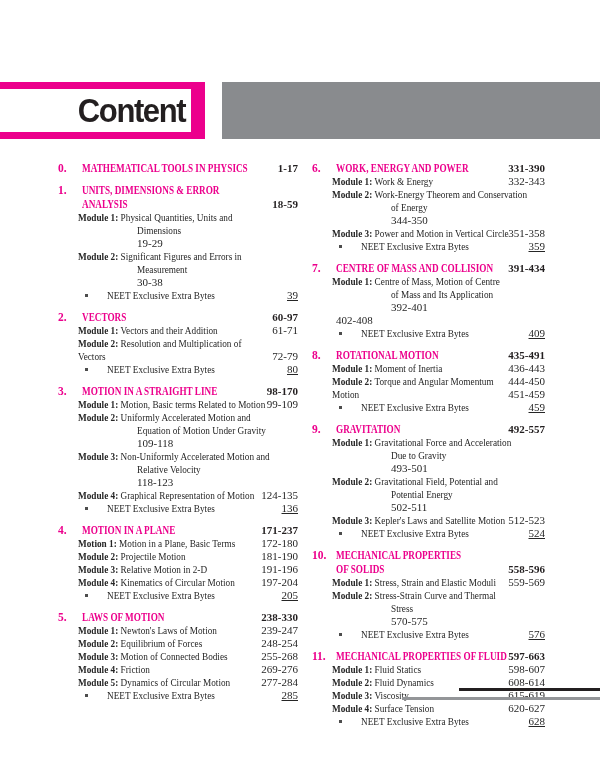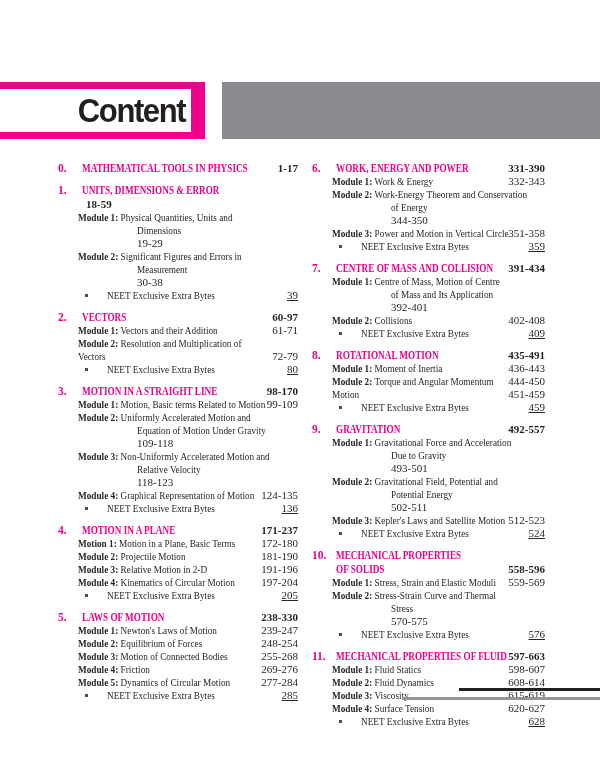--- a/index.html
+++ b/index.html
@@ -56,20 +56,21 @@
             <span class="ch-pages">1-17</span>
           </div>
         </section>
         <section class="chapter">
           <div class="t-row">
             <span class="ch-num">1.</span>
             <span class="ch-title"><i class="cxt">UNITS, DIMENSIONS &amp; ERROR</i></span>
           </div>
           <div class="t-row">
             <span class="ch-num"></span>
+            <span class="ch-title"><i class="cxt">ANALYSIS</i></span>
             <span class="ch-pages">18-59</span>
           </div>
           <div class="m-row">
             <span class="m-text"><i class="cx"><b>Module 1:</b> Physical Quantities, Units and</i></span>
           </div>
           <div class="m-row hang">
             <span class="m-text"><i class="cx">Dimensions</i></span>
             <span class="m-pages">19-29</span>
           </div>
           <div class="m-row">
@@ -238,21 +239,20 @@
             <span class="ch-pages">391-434</span>
           </div>
           <div class="m-row">
             <span class="m-text"><i class="cx"><b>Module 1:</b> Centre of Mass, Motion of Centre</i></span>
           </div>
           <div class="m-row hang">
             <span class="m-text"><i class="cx">of Mass and Its Application</i></span>
             <span class="m-pages">392-401</span>
           </div>
           <div class="m-row">
-            <span class="m-text"><i class="cx"><b>Module 2:</b> Collisions</i></span>
             <span class="m-pages">402-408</span>
           </div>
           <div class="m-row bullet">
             <span class="blt"></span>
             <span class="m-text"><i class="cx">NEET Exclusive Extra Bytes</i></span>
             <span class="m-pages">409</span>
           </div>
         </section>
         <section class="chapter">
           <div class="t-row">

